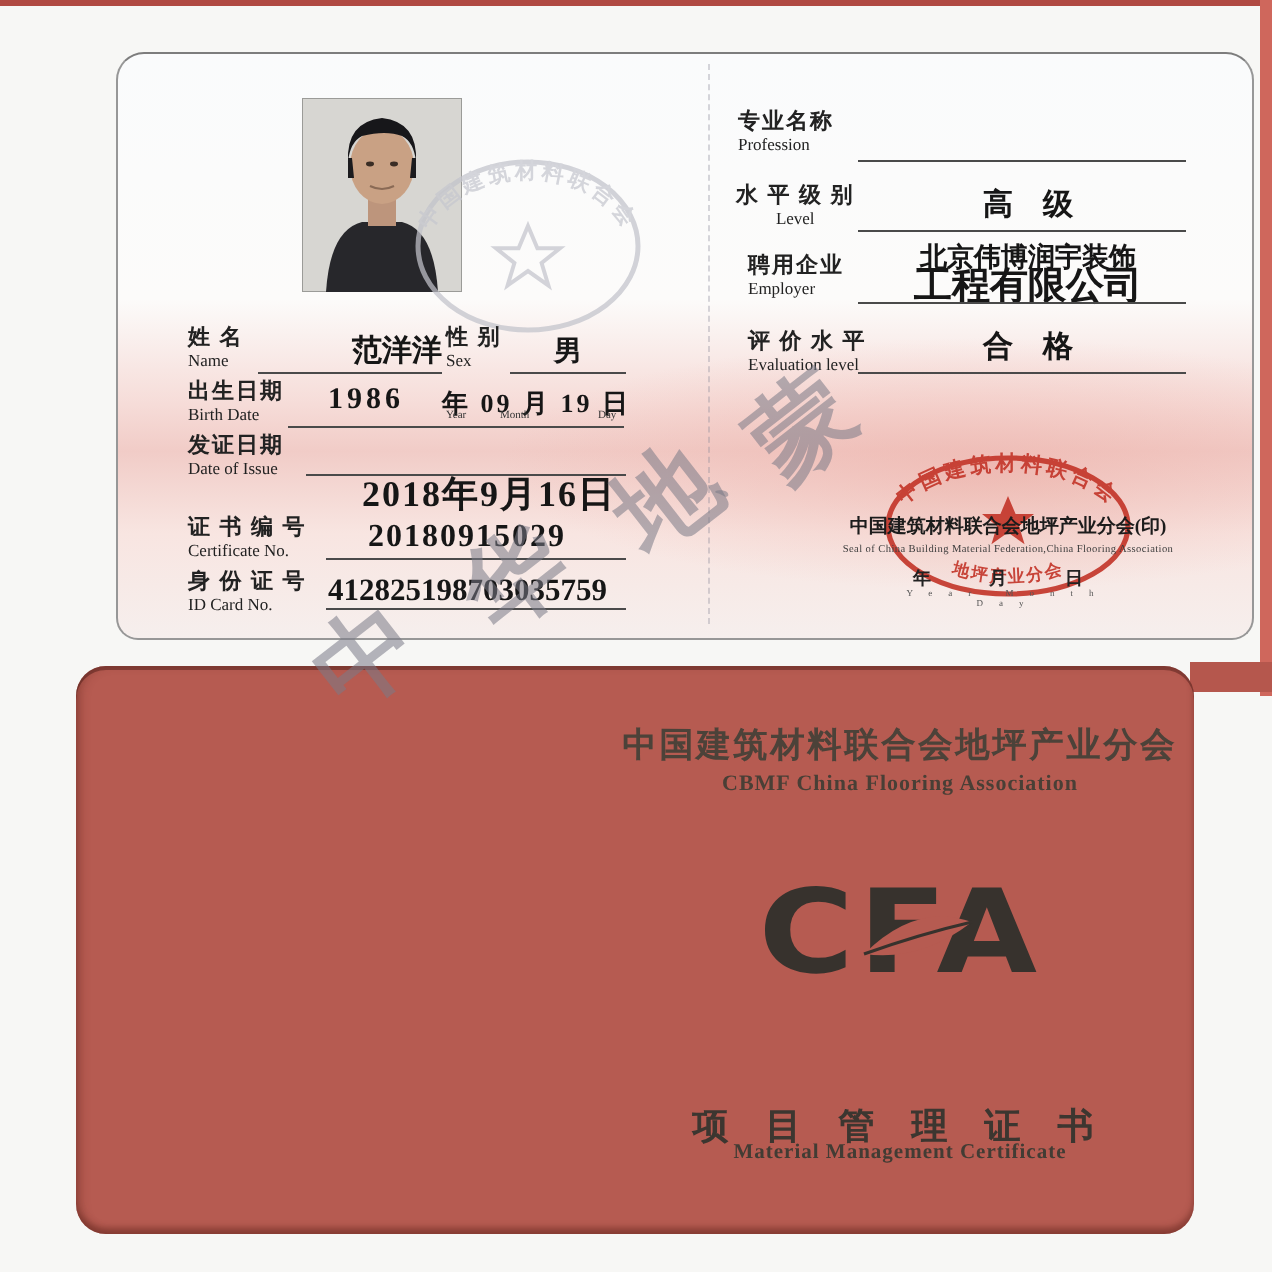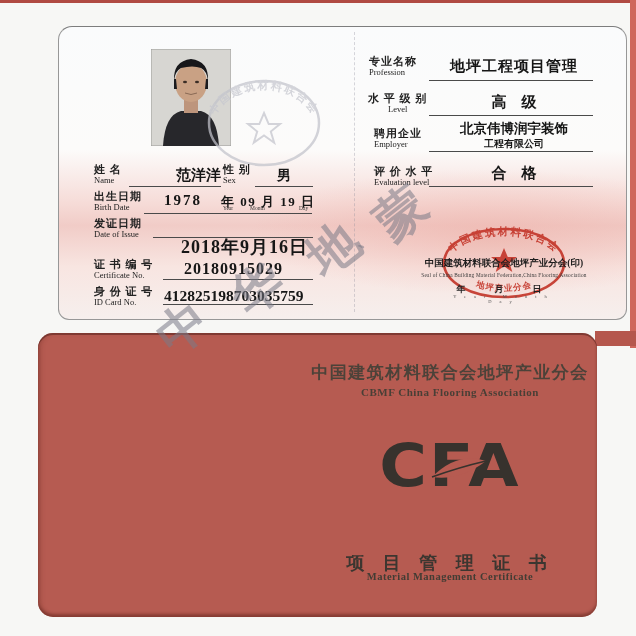--- a/index.html
+++ b/index.html
@@ -115,21 +115,21 @@
     <div class="cn">性 别</div>
     <div class="en">Sex</div>
   </div>
   <div class="abs val center" style="left:196px;top:140px;width:58px;font-size:14px;">男</div>
   <div class="abs rule" style="left:196px;top:159px;width:58px;"></div>
 
   <div class="abs lbl" style="left:35px;top:164px;">
     <div class="cn">出生日期</div>
     <div class="en">Birth Date</div>
   </div>
-  <div class="abs val" style="left:105px;top:165px;font-size:15px;letter-spacing:2px;">1978</div>
+  <div class="abs val" style="left:105px;top:165px;font-size:15px;letter-spacing:2px;">1986</div>
   <div class="abs val" style="left:162px;top:166px;font-size:13px;letter-spacing:1.5px;">年 09 月 19 日</div>
   <div class="abs tiny" style="left:164px;top:178px;">Year</div>
   <div class="abs tiny" style="left:191px;top:178px;">Month</div>
   <div class="abs tiny" style="left:240px;top:178px;">Day</div>
   <div class="abs rule" style="left:85px;top:186px;width:168px;"></div>
 
   <div class="abs lbl" style="left:35px;top:191px;">
     <div class="cn">发证日期</div>
     <div class="en">Date of Issue</div>
   </div>
@@ -147,36 +147,35 @@
     <div class="cn">身 份 证 号</div>
     <div class="en">ID Card No.</div>
   </div>
   <div class="abs val" style="left:105px;top:260px;font-size:15.5px;">412825198703035759</div>
   <div class="abs rule" style="left:104px;top:277px;width:150px;"></div>
 
   <div class="abs lbl" style="left:310px;top:29px;">
     <div class="cn">专业名称</div>
     <div class="en">Profession</div>
   </div>
-  <div class="abs val center" style="left:372px;top:30px;width:166px;font-size:15px;letter-spacing:1px;">地坪工程项目管理</div>
   <div class="abs rule" style="left:370px;top:53px;width:164px;"></div>
 
   <div class="abs lbl center" style="left:309px;top:66px;">
     <div class="cn">水 平 级 别</div>
     <div class="en">Level</div>
   </div>
   <div class="abs val center" style="left:372px;top:66px;width:166px;font-size:15px;">高　级</div>
   <div class="abs rule" style="left:370px;top:88px;width:164px;"></div>
 
   <div class="abs lbl" style="left:315px;top:101px;">
     <div class="cn">聘用企业</div>
     <div class="en">Employer</div>
   </div>
   <div class="abs val center" style="left:372px;top:94px;width:166px;font-size:13.5px;line-height:15px;">北京伟博润宇装饰</div>
-  <div class="abs val center" style="left:372px;top:109px;width:166px;font-size:10px;line-height:15px;">工程有限公司</div>
+  <div class="abs val center" style="left:372px;top:109px;width:166px;font-size:19px;line-height:15px;">工程有限公司</div>
   <div class="abs rule" style="left:370px;top:124px;width:164px;"></div>
 
   <div class="abs lbl" style="left:315px;top:139px;">
     <div class="cn">评 价 水 平</div>
     <div class="en">Evaluation level</div>
   </div>
   <div class="abs val center" style="left:372px;top:137px;width:166px;font-size:15px;">合　格</div>
   <div class="abs rule" style="left:370px;top:159px;width:164px;"></div>
 
   <svg class="abs" style="left:375px;top:190px;opacity:.92;" width="140" height="92" viewBox="0 0 140 92">

